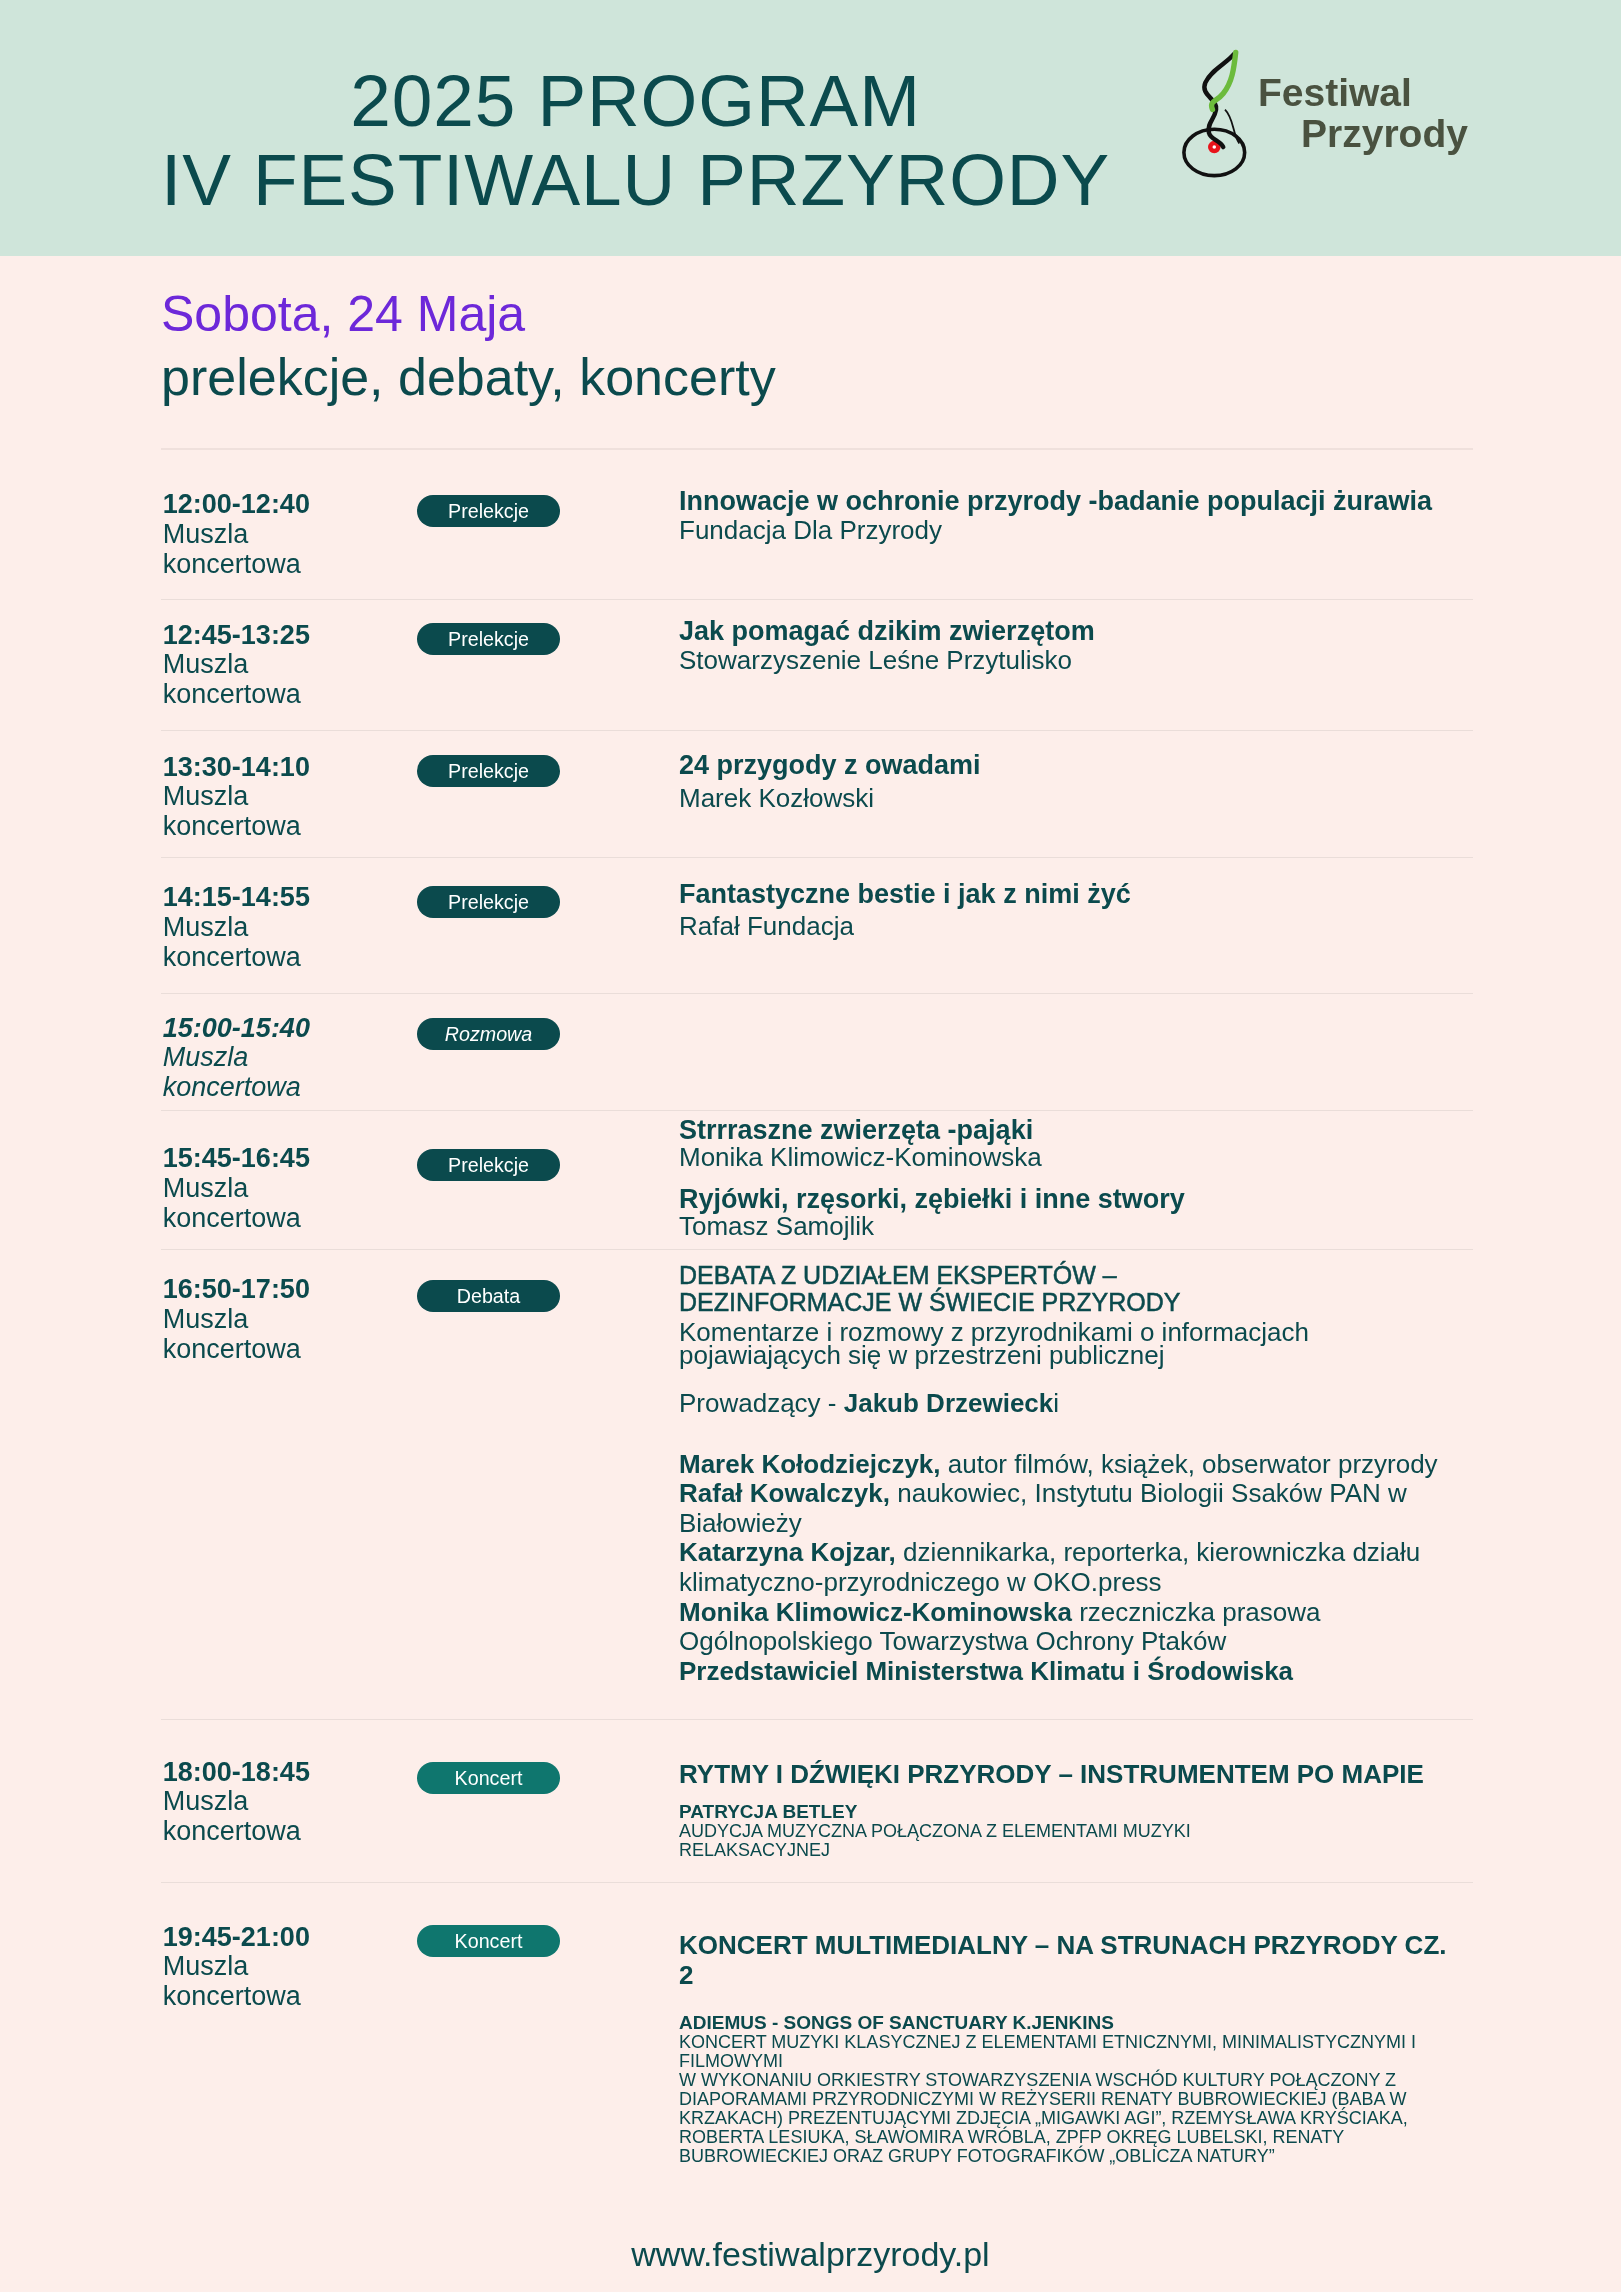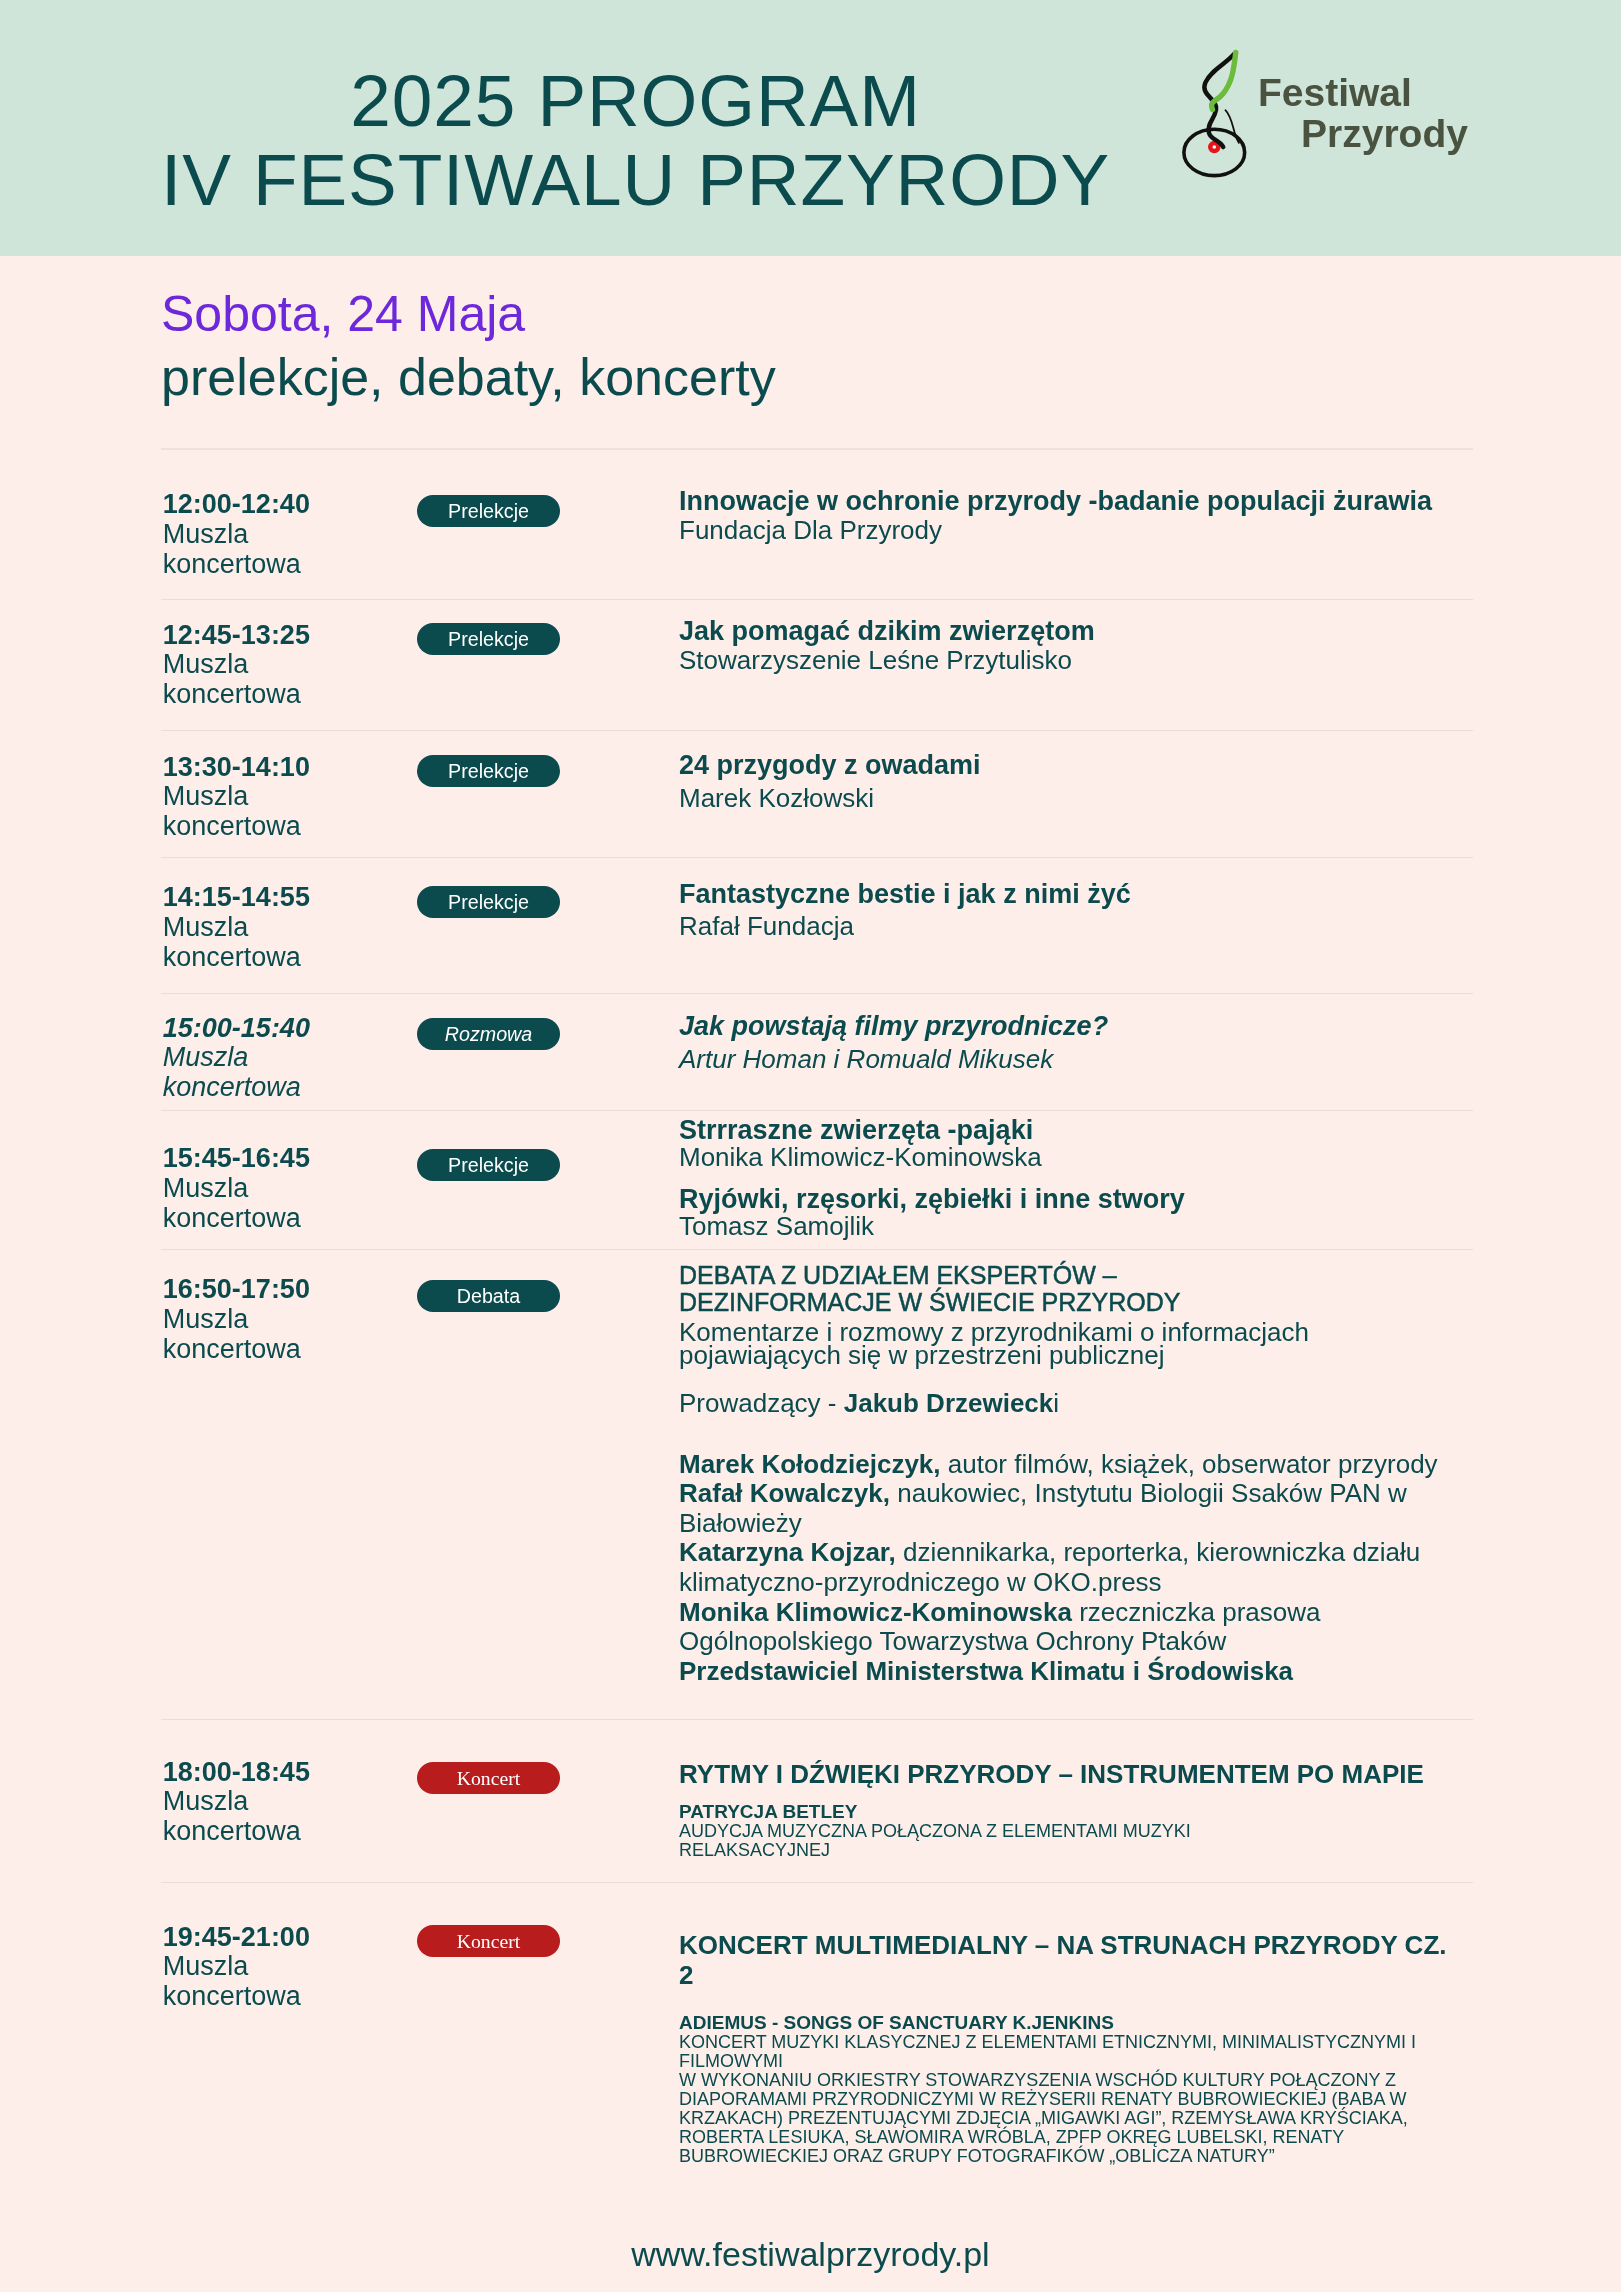--- a/index.html
+++ b/index.html
@@ -39,21 +39,21 @@
   .top-rule { position: absolute; left: 161px; top: 448px; width: 1312px; height: 1.8px; background: #efe0dc; }
 
   .row { position: absolute; left: 161px; width: 1312px; border-bottom: 1.8px solid #eaddd9; }
   .row.nob { border-bottom: none; }
   .time { position: absolute; left: 1.8px; font-weight: 700; font-size: 27px; line-height: 30px; }
   .venue { position: absolute; left: 1.8px; font-size: 27px; line-height: 29.6px; width: 197px; }
   .badge {
     position: absolute; left: 256px; width: 143px; height: 32px; border-radius: 16px;
     background: #0b4a4d; color: #fff; font-size: 19.7px; line-height: 32px; text-align: center;
   }
-  .badge.light { background: #b91c1c; color: #fff; font-family: Liberation Serif, serif; }
+  .badge.light { background: #0f766e; color: #fff; }
   .content { position: absolute; left: 518px; width: 788px; }
   .ev-title { font-weight: 700; font-size: 27px; line-height: 30px; margin: 0; }
   .ev-sub { font-size: 26px; line-height: 29px; margin: 0; }
   .caps-title { font-weight: 700; font-size: 26px; line-height: 29.6px; }
   .caps-name { font-weight: 700; font-size: 19px; line-height: 19.7px; }
   .caps-desc { font-size: 18px; line-height: 19px; }
   .b { font-weight: 700; }
   .footer {
     position: absolute; left: 0; width: 1621px; top: 2235px; text-align: center;
     font-size: 34px; line-height: 39px; color: #0b4a4d;
@@ -124,24 +124,20 @@
   <div class="content" style="top:19.7px;">
     <p class="ev-title">Fantastyczne bestie i jak z nimi żyć</p>
     <p class="ev-sub" style="margin-top:3.6px;">Rafał Fundacja</p>
   </div>
 </div>
 
 <div class="row" style="top:995px;height:115px;font-style:italic;">
   <div class="time" style="top:18px;">15:00-15:40</div>
   <div class="venue" style="top:48px;">Muszla koncertowa</div>
   <div class="badge" style="top:23px;">Rozmowa</div>
-  <div class="content" style="top:16px;">
-    <p class="ev-title">Jak powstają filmy przyrodnicze?</p>
-    <p class="ev-sub" style="margin-top:3.6px;">Artur Homan i Romuald Mikusek</p>
-  </div>
 </div>
 
 <div class="row" style="top:1111px;height:138px;">
   <div class="time" style="top:32px;">15:45-16:45</div>
   <div class="venue" style="top:63px;">Muszla koncertowa</div>
   <div class="badge" style="top:38px;">Prelekcje</div>
   <div class="content" style="top:3.6px;">
     <p class="ev-title">Strrraszne zwierzęta -pająki</p>
     <p class="ev-sub" style="line-height:25px;">Monika Klimowicz-Kominowska</p>
     <p class="ev-title" style="margin-top:14.3px;">Ryjówki, rzęsorki, zębiełki i inne stwory</p>

